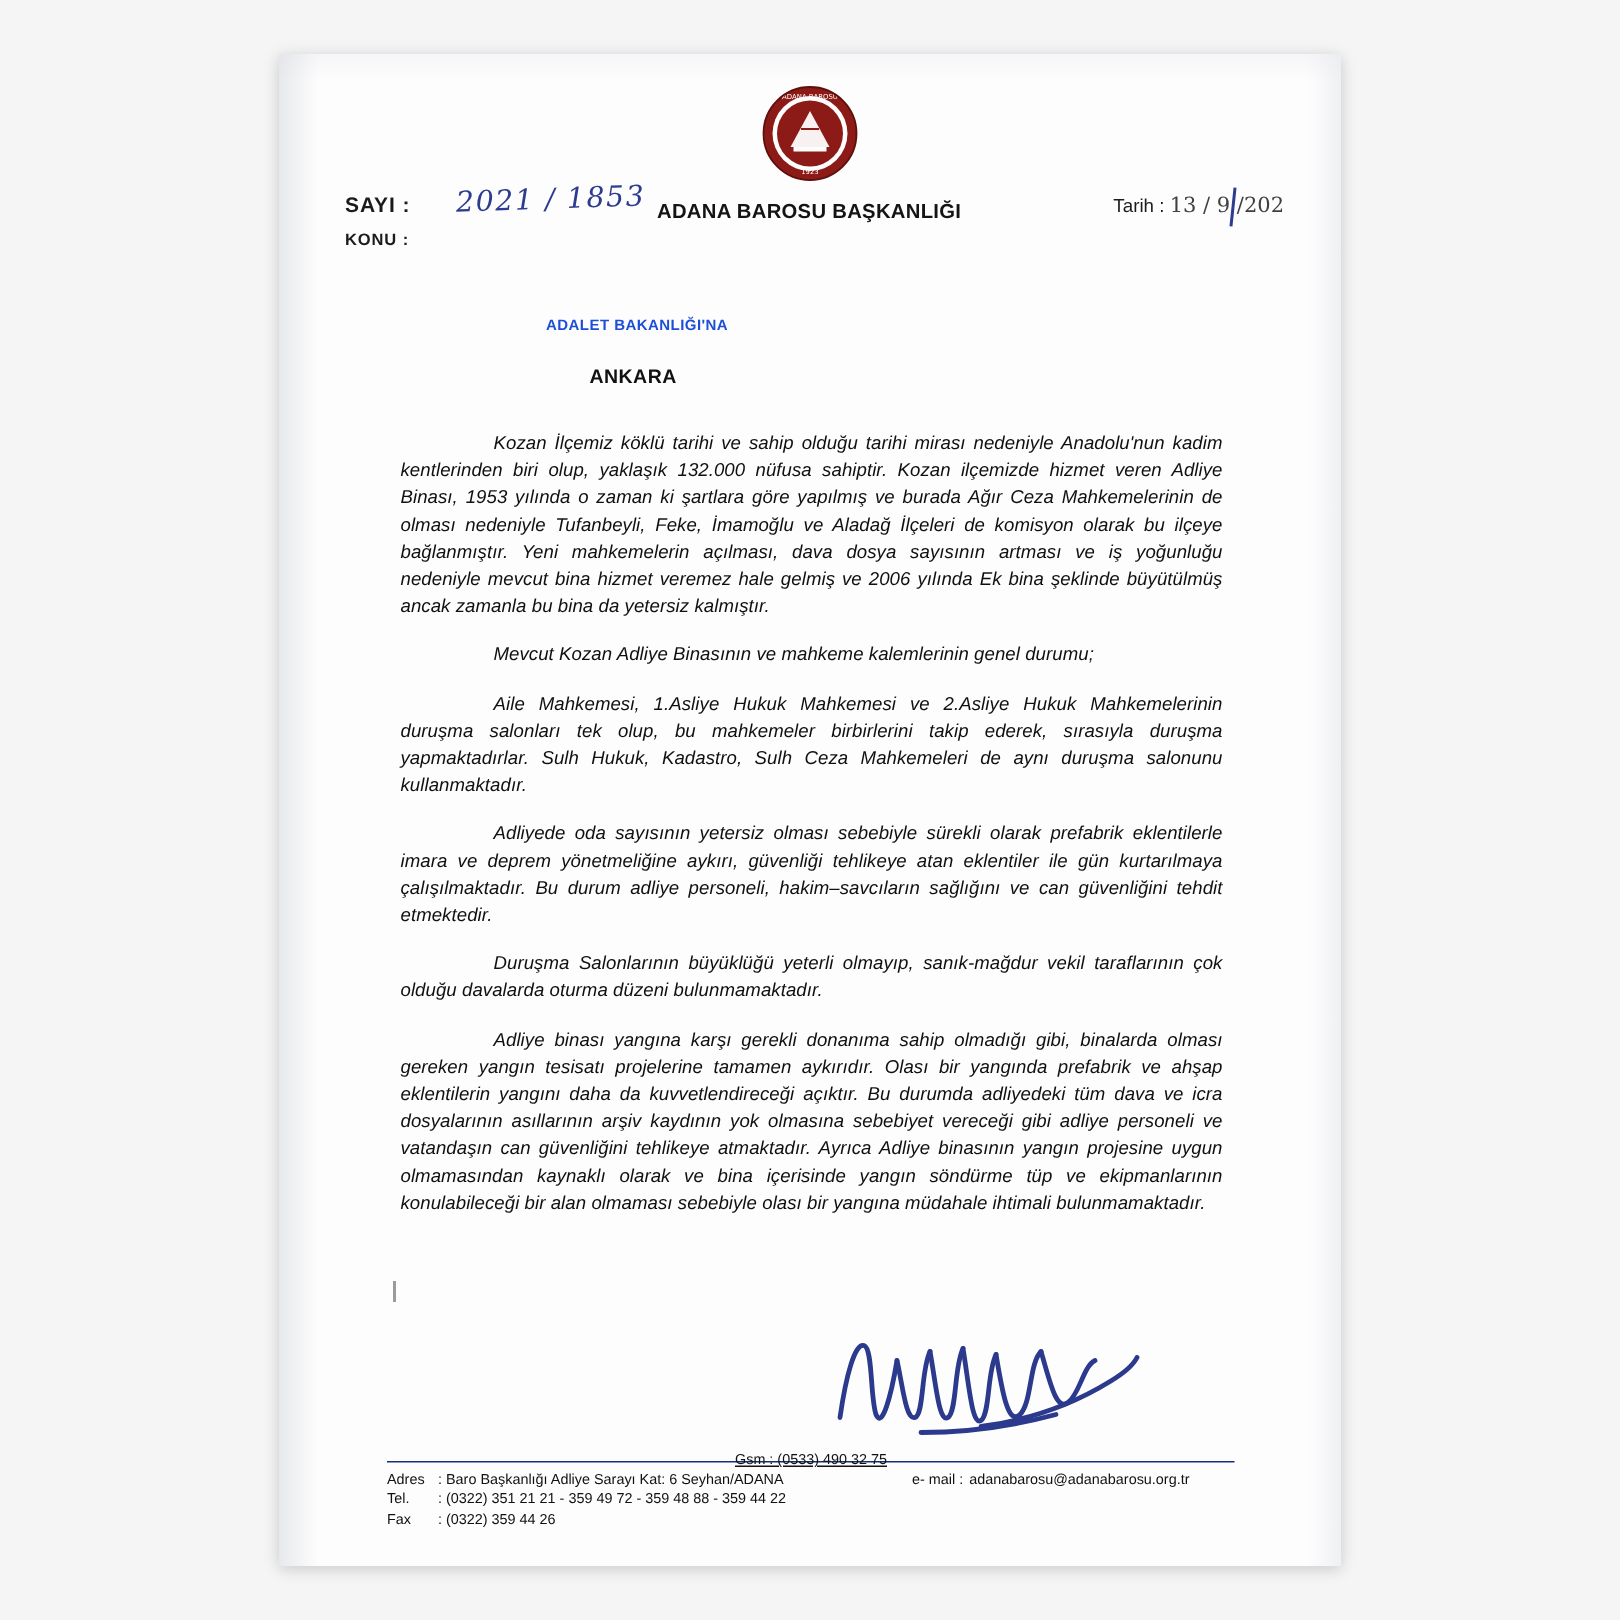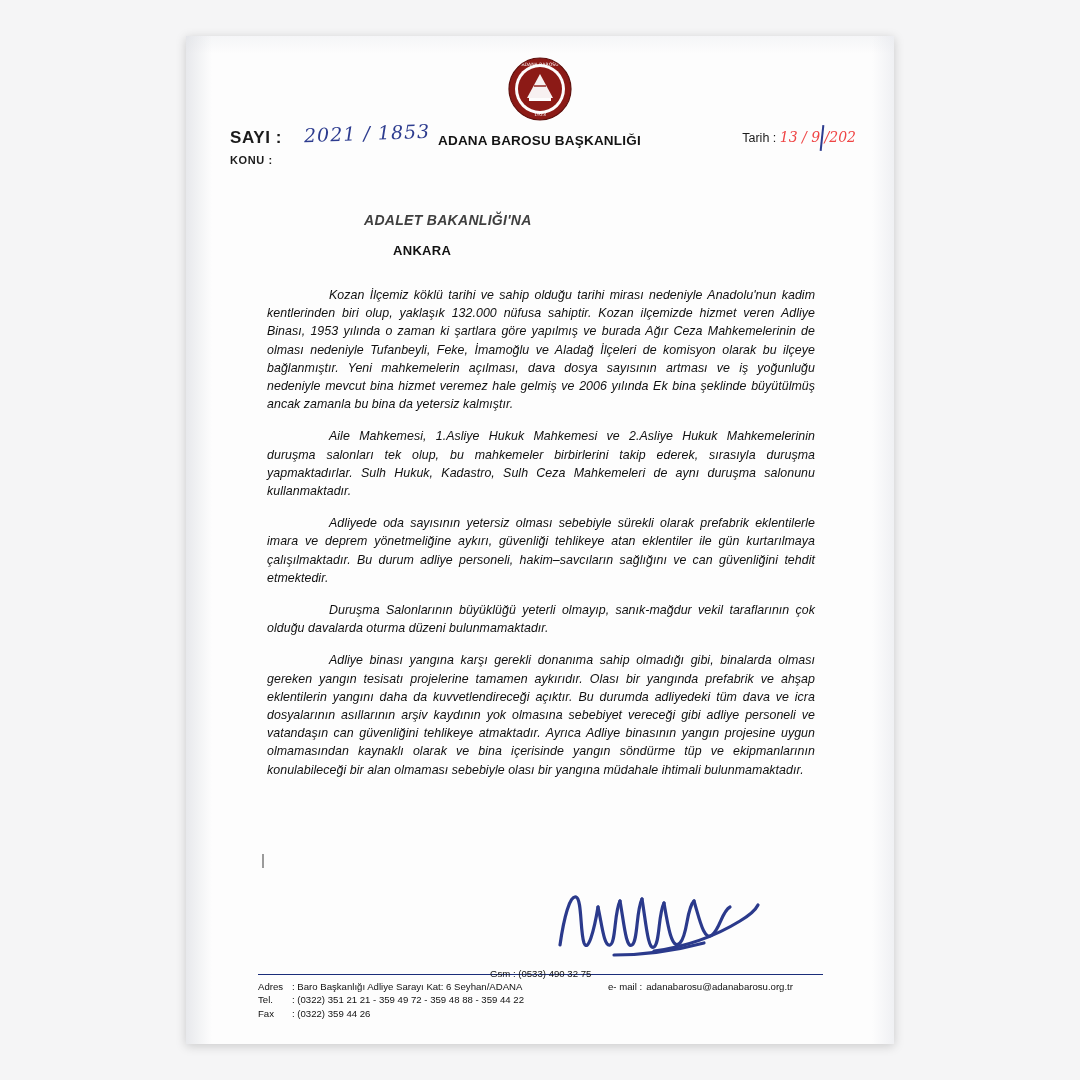--- a/index.html
+++ b/index.html
@@ -49,21 +49,21 @@
     top: 92px;
     left: 0;
     width: 100%;
     height: 48px;
   }
 
   .sayi-label {
     position: absolute;
     left: 44px;
     top: 0px;
-    font-size: 17px;
+    font-size: 14px;
     font-weight: bold;
     letter-spacing: 0.6px;
     color: #1b1b1b;
   }
   .konu-label {
     position: absolute;
     left: 44px;
     top: 26px;
     font-size: 11px;
     font-weight: bold;
@@ -92,43 +92,41 @@
   }
   .tarih-block {
     position: absolute;
     right: 38px;
     top: 1px;
     font-size: 12.5px;
     color: #1b1b1b;
   }
   .tarih-block .hand {
     font-family: "DejaVu Serif", serif;
-    font-style: italic;
-    color: #ef4444;
+    color: #404040;
     font-size: 14px;
   }
   .tarih-tick {
     position: absolute;
     right: 34px;
     top: -4px;
     width: 1.5px;
     height: 26px;
     background: #2d3c8f;
     transform: rotate(6deg);
   }
 
   .addressee {
     position: absolute;
     left: 178px;
     top: 176px;
-    font-size: 14px;
+    font-size: 10px;
     font-weight: bold;
     letter-spacing: 0.3px;
-    color: #404040;
-    font-style: italic;
+    color: #1d4ed8;
   }
   .addressee-city {
     position: absolute;
     left: 207px;
     top: 207px;
     font-size: 13px;
     font-weight: bold;
     letter-spacing: 0.3px;
     color: #111;
   }
@@ -228,20 +226,21 @@
       <span class="hand">13 /  9 /202</span>
       <span class="tarih-tick"></span>
     </span>
   </div>
 
   <div class="addressee">ADALET BAKANLIĞI'NA</div>
   <div class="addressee-city">ANKARA</div>
 
   <div class="body">
     <p>Kozan İlçemiz köklü tarihi ve sahip olduğu tarihi  mirası nedeniyle Anadolu'nun kadim kentlerinden biri olup,  yaklaşık 132.000  nüfusa sahiptir. Kozan ilçemizde hizmet veren  Adliye Binası, 1953 yılında o zaman ki şartlara göre  yapılmış ve   burada  Ağır Ceza Mahkemelerinin de olması nedeniyle Tufanbeyli, Feke, İmamoğlu  ve Aladağ İlçeleri de  komisyon olarak bu ilçeye bağlanmıştır.  Yeni mahkemelerin açılması, dava dosya sayısının  artması ve iş yoğunluğu nedeniyle mevcut bina  hizmet veremez hale gelmiş ve 2006 yılında Ek bina şeklinde büyütülmüş ancak zamanla bu bina da yetersiz kalmıştır.</p>
+    <p>Mevcut Kozan Adliye  Binasının  ve mahkeme kalemlerinin genel durumu;</p>
     <p>Aile Mahkemesi, 1.Asliye Hukuk Mahkemesi ve 2.Asliye Hukuk Mahkemelerinin duruşma salonları tek olup,  bu mahkemeler birbirlerini takip ederek, sırasıyla duruşma yapmaktadırlar. Sulh Hukuk, Kadastro, Sulh Ceza Mahkemeleri de aynı duruşma salonunu  kullanmaktadır.</p>
     <p>Adliyede  oda sayısının yetersiz olması sebebiyle sürekli olarak prefabrik eklentilerle imara ve deprem yönetmeliğine aykırı,  güvenliği tehlikeye atan eklentiler ile gün kurtarılmaya çalışılmaktadır. Bu durum adliye personeli, hakim–savcıların sağlığını ve can güvenliğini  tehdit etmektedir.</p>
     <p>Duruşma Salonlarının büyüklüğü yeterli olmayıp, sanık-mağdur vekil taraflarının çok olduğu davalarda oturma düzeni bulunmamaktadır.</p>
     <p>Adliye  binası yangına karşı gerekli donanıma  sahip olmadığı gibi, binalarda olması gereken yangın tesisatı projelerine tamamen aykırıdır. Olası bir yangında prefabrik ve ahşap eklentilerin yangını daha da kuvvetlendireceği açıktır. Bu durumda adliyedeki tüm dava ve icra dosyalarının asıllarının arşiv kaydının yok olmasına sebebiyet vereceği gibi  adliye personeli ve vatandaşın can güvenliğini tehlikeye atmaktadır. Ayrıca Adliye binasının yangın projesine uygun olmamasından kaynaklı  olarak ve bina içerisinde yangın söndürme  tüp ve ekipmanlarının konulabileceği bir alan olmaması sebebiyle olası bir yangına  müdahale ihtimali bulunmamaktadır.</p>
   </div>
 
   <div class="mark-left"></div>
 
   <div class="signature">
     <svg width="230" height="86" viewBox="0 0 230 86" aria-hidden="true">
@@ -273,20 +272,20 @@
         <div class="line">
           <span class="k">Fax</span>
           <span class="v">: (0322) 359 44 26</span>
         </div>
       </div>
       <div class="right">
         <div class="line">
           <span style="margin-right:4px;">e- mail :</span>
           <span>adanabarosu@adanabarosu.org.tr</span>
         </div>
-        <div class="line" style="margin-top:-26px; margin-left:-118px;">
+        <div class="line" style="margin-top:-26px; margin-left:-118px;text-decoration:underline;">
           <span>Gsm : (0533) 490 32 75</span>
         </div>
       </div>
     </div>
   </div>
 
 </div>
 
 </body></html>

